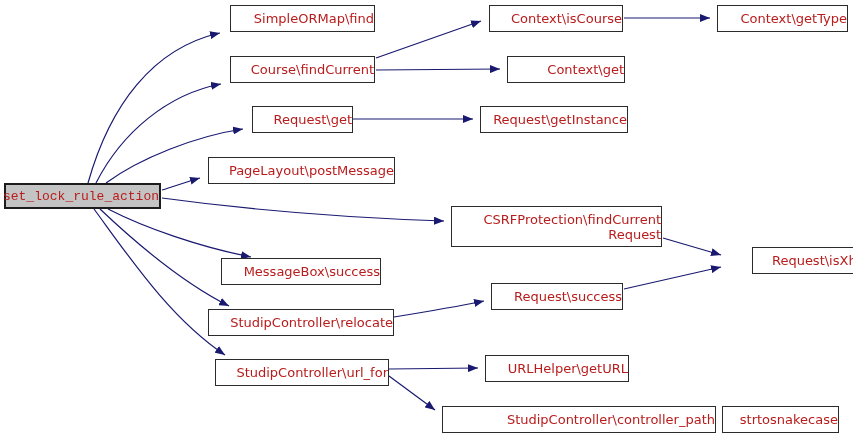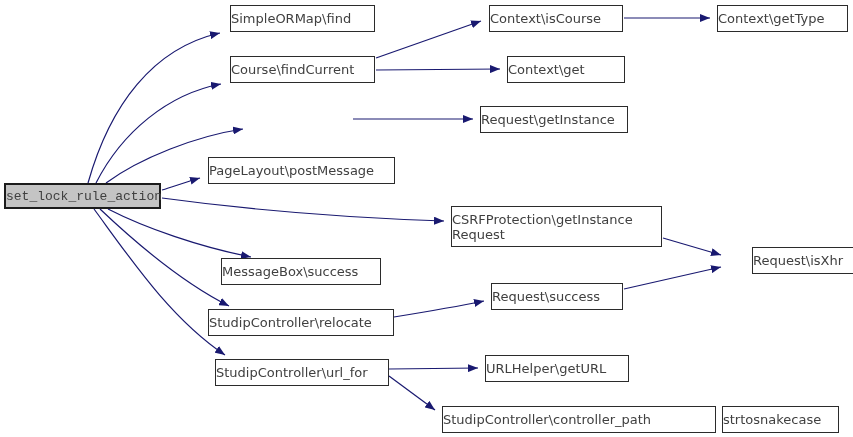--- a/index.html
+++ b/index.html
@@ -9,26 +9,26 @@
     background:#ffffff;
     font-family:"DejaVu Sans","Liberation Sans",sans-serif;
     overflow:hidden;
   }
   #edges{position:absolute;left:0;top:0;width:853px;height:437px;}
   .node{
     position:absolute;
     box-sizing:border-box;
     border:1px solid #2b2b2b;
     background:#ffffff;
-    color:#404040;
+    color:#b91c1c;
     font-size:13px;
     line-height:15px;
     display:flex;
     flex-direction:column;
-    align-items:flex-start;
+    align-items:flex-end;
     justify-content:center;
     white-space:nowrap;
     text-align:center;
     cursor:pointer;
   }
   .node.root{
     background:#c4c4c4;
     border:2px solid #1c1c1c;
     font-family:Liberation Mono, monospace;
   }
@@ -83,31 +83,34 @@
   </div>
 
   <div class="node" style="left:717px;top:5px;width:131px;height:27px">
     <span>Context\getType</span>
   </div>
 
   <div class="node" style="left:507px;top:56px;width:118px;height:27px">
     <span>Context\get</span>
   </div>
 
+  <div class="node" style="left:252px;top:106px;width:101px;height:27px">
+    <span>Request\get</span>
+  </div>
 
   <div class="node" style="left:480px;top:106px;width:148px;height:27px">
     <span>Request\getInstance</span>
   </div>
 
   <div class="node" style="left:208px;top:157px;width:187px;height:27px">
     <span>PageLayout\postMessage</span>
   </div>
 
   <div class="node" style="left:451px;top:206px;width:211px;height:41px">
-    <span>CSRFProtection\getInstance</span>
+    <span>CSRFProtection\findCurrent</span>
     <span>Request</span>
   </div>
 
   <div class="node" style="left:752px;top:247px;width:111px;height:27px">
     <span>Request\isXhr</span>
   </div>
 
   <div class="node" style="left:208px;top:309px;width:186px;height:27px">
     <span>StudipController\relocate</span>
   </div>

